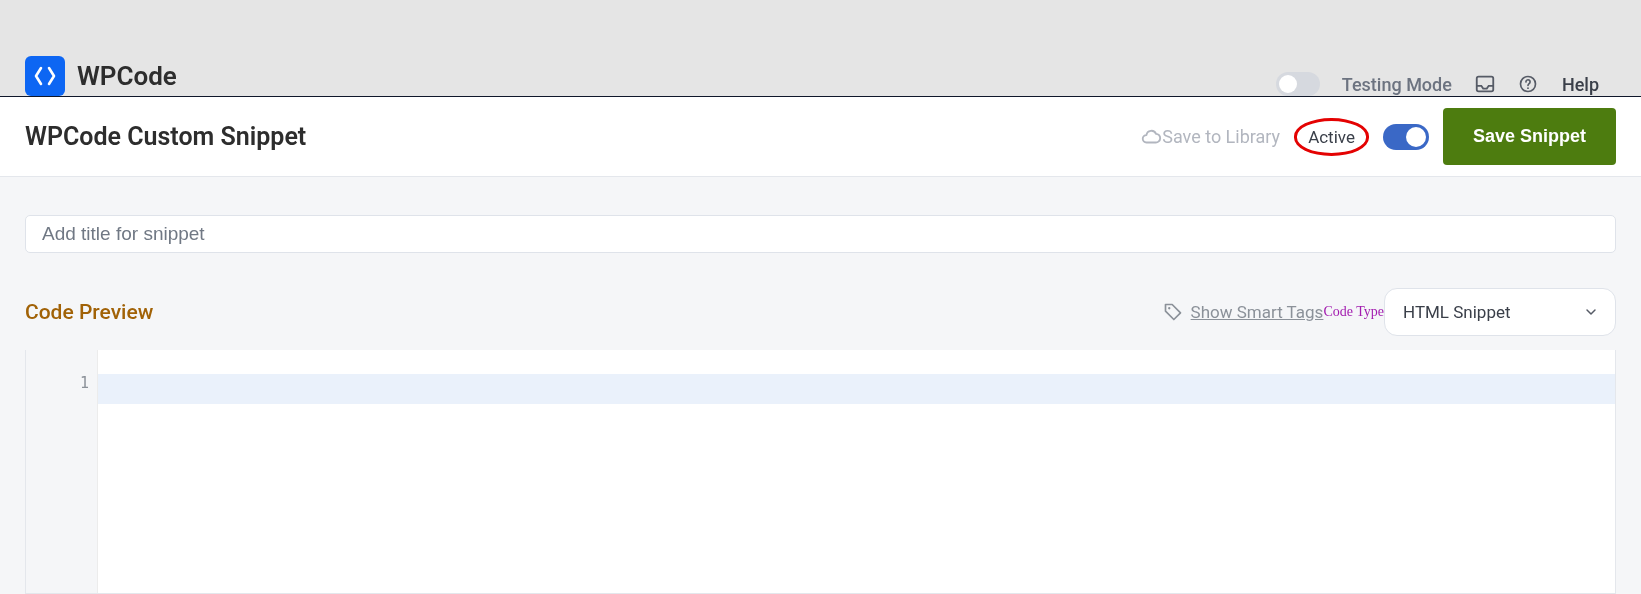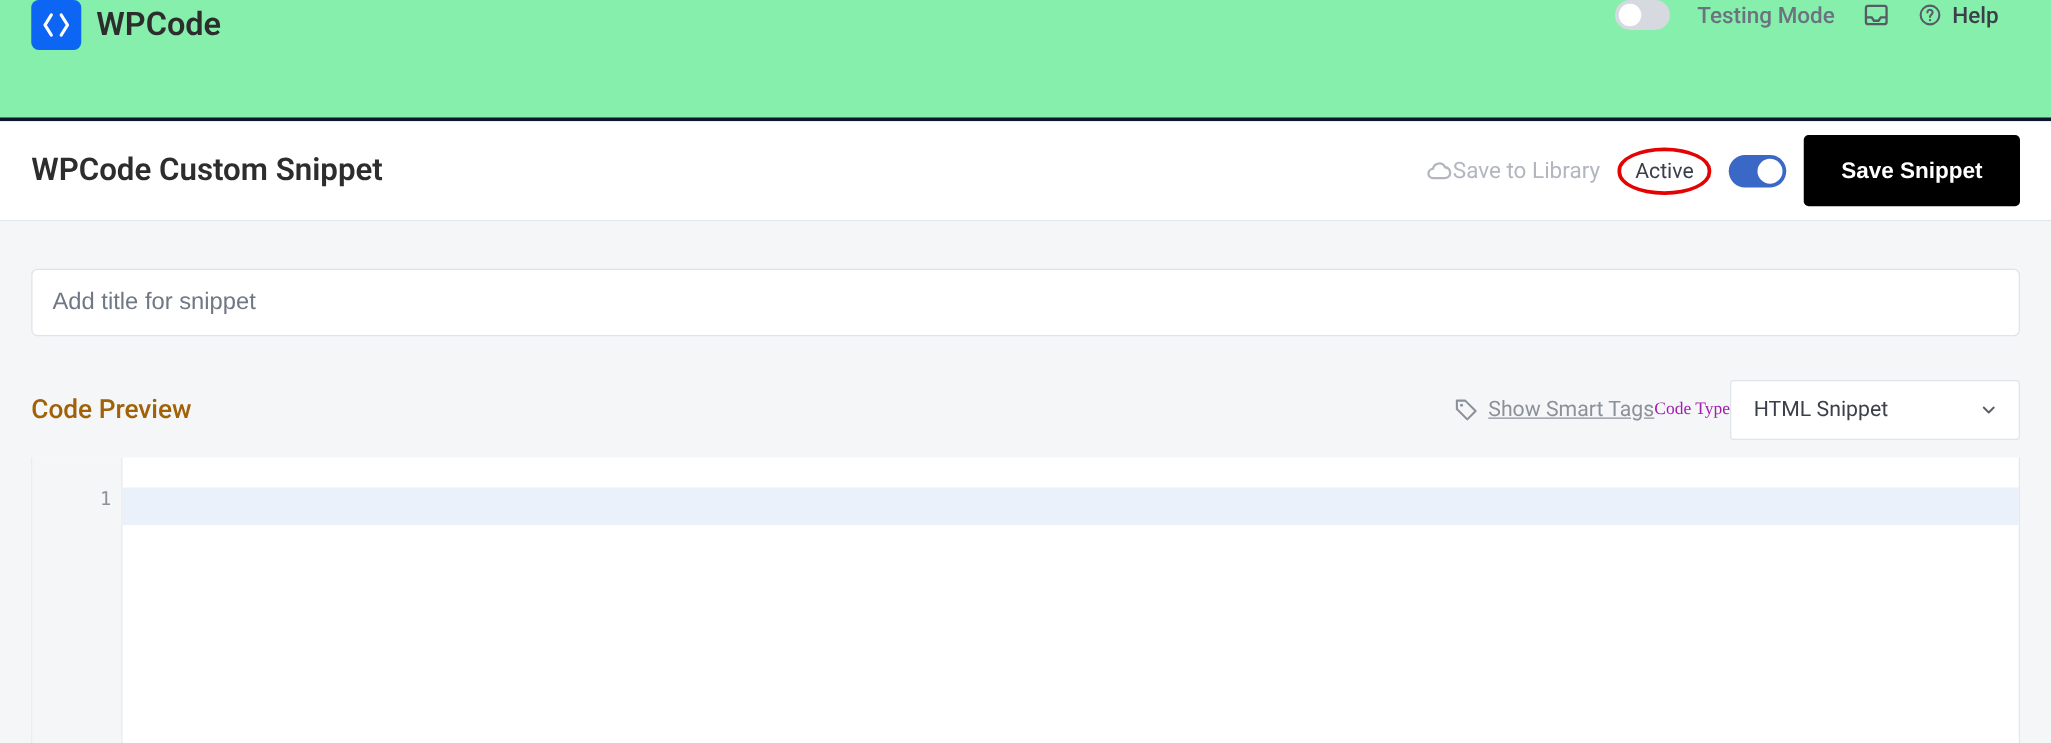--- a/index.html
+++ b/index.html
@@ -6,24 +6,24 @@
   body {
     font-family: -apple-system, BlinkMacSystemFont, "Segoe UI", Roboto, "Helvetica Neue", Arial, sans-serif;
     background: #f5f6f8;
     color: #2d2d2d;
     width: 1641px;
   }
 
   
   .top-header {
     height: 97px;
-    background: #86efac;
-    border-bottom: 3px solid #0f172a;
-    display: flex;
-    align-items: flex-start;
+    background: #e5e5e5;
+    border-bottom: 1px solid #0f172a;
+    display: flex;
+    align-items: flex-end;
     padding: 0 42px 0 25px;
   }
   .logo {
     display: flex;
     align-items: center;
     gap: 12px;
   }
   .logo-mark {
     width: 40px;
     height: 40px;
@@ -119,35 +119,35 @@
     content: "";
     position: absolute;
     right: 3px;
     top: 3px;
     width: 20px;
     height: 20px;
     background: #fff;
     border-radius: 50%;
   }
   .save-btn {
-    background: #000000;
+    background: #4d7c0f;
     color: #fff;
     border: none;
     border-radius: 4px;
     padding: 18px 30px;
     font-size: 18px;
     font-weight: 600;
     cursor: pointer;
   }
 
   
   .body-area { padding: 38px 25px 0; }
   .title-input {
     width: 100%;
-    height: 54px;
+    height: 38px;
     border: 1px solid #dfe3ea;
     border-radius: 5px;
     padding: 0 16px;
     font-size: 19px;
     color: #b91c1c;
     background: #fff;
   }
   .title-input::placeholder { color: #707884; }
 
   .preview-header {
@@ -179,21 +179,21 @@
   }
   .code-type-label {
     font-size: 14px;
     color: #a21caf;
     font-weight: 500;
     font-family: Liberation Serif, serif;
   }
   .code-type-select {
     height: 48px;
     border: 1px solid #dfe3ea;
-    border-radius: 3px;
+    border-radius: 13px;
     background: #fff;
     padding: 0 46px 0 18px;
     font-size: 17px;
     color: #3a3f49;
     display: flex;
     align-items: center;
     gap: 56px;
     position: relative;
     min-width: 232px;
   }
@@ -255,21 +255,21 @@
       <rect x="3" y="4" width="18" height="16" rx="2" stroke="#565b66" stroke-width="2" fill="none"></rect>
       <path d="M3 14 H8 L10 17 H14 L16 14 H21" stroke="#565b66" stroke-width="2" fill="none"></path>
     </svg>
 
     <div class="help-wrap">
       <svg width="20" height="20" viewBox="0 0 24 24">
         <circle cx="12" cy="12" r="9" stroke="#565b66" stroke-width="2" fill="none"></circle>
         <path d="M9.5 9.5 a2.5 2.5 0 1 1 3.8 2.1 c-1 .7-1.3 1.1-1.3 2.2" stroke="#565b66" stroke-width="2" fill="none" stroke-linecap="round"></path>
         <circle cx="12" cy="17" r="1.1" fill="#565b66"></circle>
       </svg>
-      <span style="font-size:18px;font-weight:500;color:#3a3f49;">Help</span>
+      <span style="font-size:18px;font-weight:500;color:#3a3f49;margin-left:16px;">Help</span>
     </div>
   </div>
 </div>
 
 <div class="action-bar">
   <h1 class="page-title">WPCode Custom Snippet</h1>
 
   <div class="action-right">
     <div class="save-library">
       <svg width="22" height="22" viewBox="0 0 24 24">

